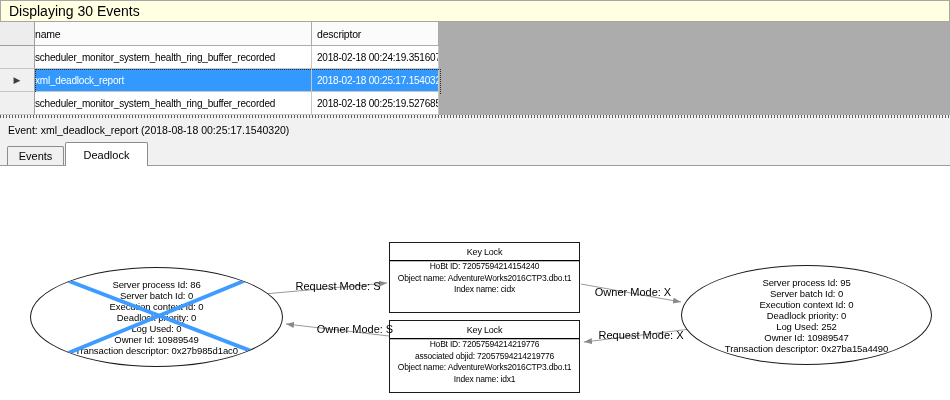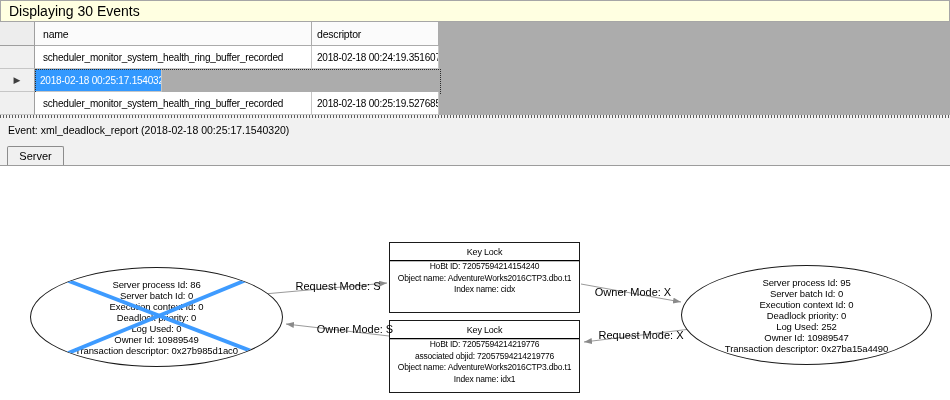--- a/index.html
+++ b/index.html
@@ -20,21 +20,21 @@
   .grid-row.header { height:24px; }
   .sel-cell {
     width:35px; flex:0 0 35px; background:#F0F0F0;
     border-right:1px solid #9F9F9F; border-bottom:1px solid #C6C6C6;
     display:flex; align-items:center; justify-content:center;
   }
   .header .sel-cell { background:#EDEDED; border-bottom:1px solid #9F9F9F; }
   .cell {
     background:#fff; border-right:1px solid #C6C6C6; border-bottom:1px solid #C6C6C6;
     font-size:10px; letter-spacing:-0.2px; display:flex; align-items:center;
-    padding-left:8px; white-space:nowrap; overflow:hidden;
+    padding-left:0; white-space:nowrap; overflow:hidden;
   }
   .hdr { background:#FBFBFB; border-right:1px solid #ABABAB; border-bottom:1px solid #ABABAB; font-size:10.5px; }
   .col-name { width:277px; flex:0 0 277px; }
   .col-ts   { width:127px; flex:0 0 127px; padding-left:5px; }
   .grid-row.selected .cell { background:#3399FF; color:#fff; }
   .grid-row.selected::after {
     content:""; position:absolute; left:35px; top:0; width:404px; height:23px;
     border:1px dotted #2b2b2b; pointer-events:none;
   }
   .cur-arrow { font-size:9px; color:#3F3F3F; line-height:1; }
@@ -104,35 +104,37 @@
     </div>
     <div class="grid-row">
       <div class="sel-cell"></div>
       <div class="cell col-name">scheduler_monitor_system_health_ring_buffer_recorded</div>
       <div class="cell col-ts">2018-02-18 00:24:19.3516078</div>
     </div>
     <div class="grid-row selected">
       <div class="sel-cell">
         <span class="cur-arrow">▶</span>
       </div>
+      <div class="cell col-name">xml_deadlock_report</div>
       <div class="cell col-ts">2018-02-18 00:25:17.1540320</div>
     </div>
     <div class="grid-row">
       <div class="sel-cell"></div>
       <div class="cell col-name">scheduler_monitor_system_health_ring_buffer_recorded</div>
       <div class="cell col-ts">2018-02-18 00:25:19.5276859</div>
     </div>
   </div>
 
   <div class="splitter"></div>
 
-  <div class="event-bar">Event: xml_deadlock_report (2018-02-18 00:25:17.1540320)</div>
+  <div class="event-bar">Event: xml_deadlock_report (2018-08-18 00:25:17.1540320)</div>
 
   <div class="tabstrip">
-    <div class="tab inactive">Server</div>
+    <div class="tab inactive">Events</div>
+    <div class="tab active">Deadlock</div>
   </div>
 
   <div class="pane">
 
     <svg class="edges" width="950" height="234" viewBox="0 0 950 234">
       <defs>
         <marker id="arw" markerWidth="9" markerHeight="7" refX="8" refY="3" orient="auto">
           <path d="M0,0 L8,3 L0,6 Z" fill="#8A8A8A"></path>
         </marker>
       </defs>

